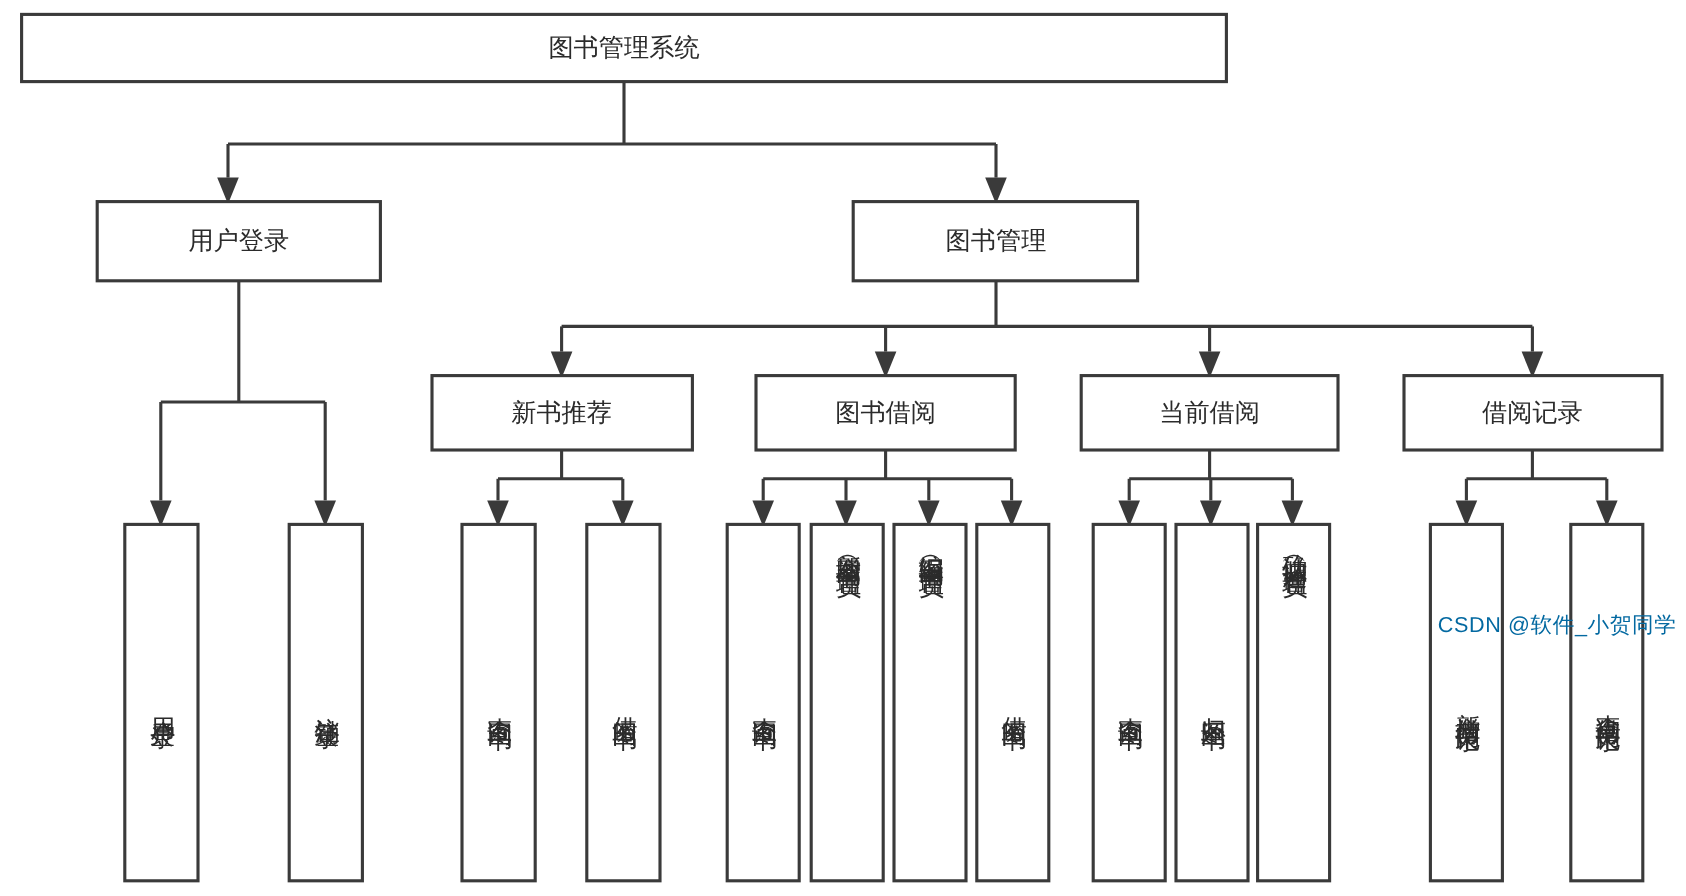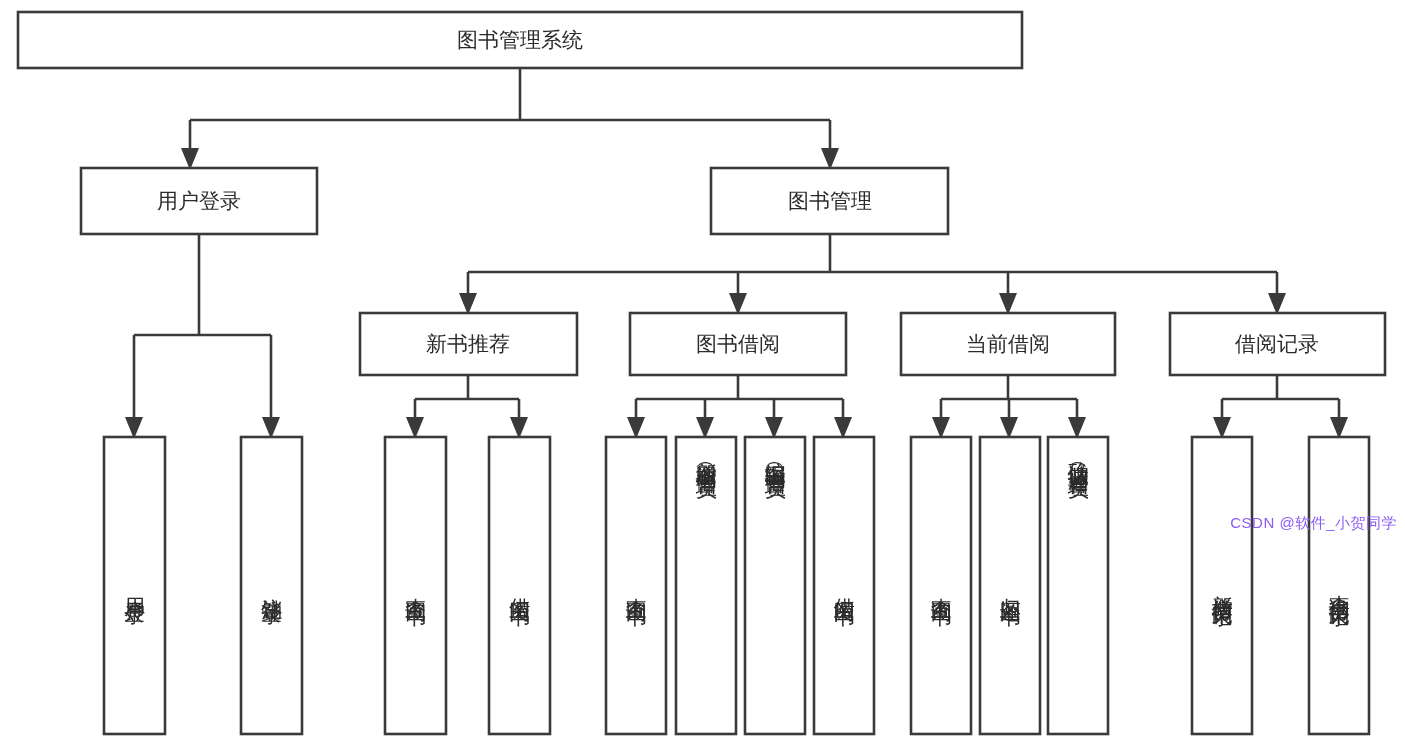--- a/index.html
+++ b/index.html
@@ -60,23 +60,23 @@
     letter-spacing: 2.5px;
     white-space: nowrap;
     text-align: center;
     pointer-events: none;
     user-select: none;
   }
   .watermark {
     position: absolute;
     right: 8px;
     bottom: 4px;
-    color: #8b5cf6;
-    font-family: "Liberation Sans", "DejaVu Sans", sans-serif;
-    font-size: 15px;
+    color: #0369a1;
+    font-family: "Liberation Sans", "DejaVu Sans", sans-serif;
+    font-size: 18px;
     letter-spacing: 0.5px;
     white-space: nowrap;
     user-select: none;
   }
 </style>
 </head>
 <body>
 
 <div id="diagram-root">
 

